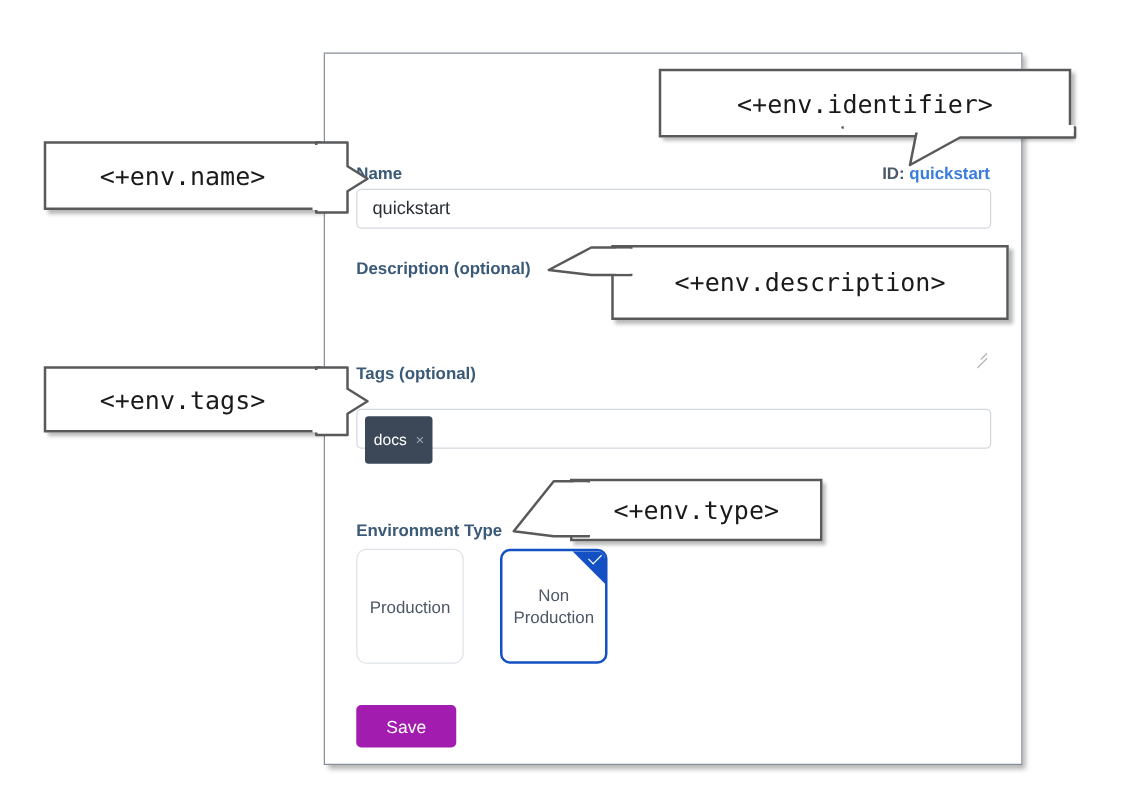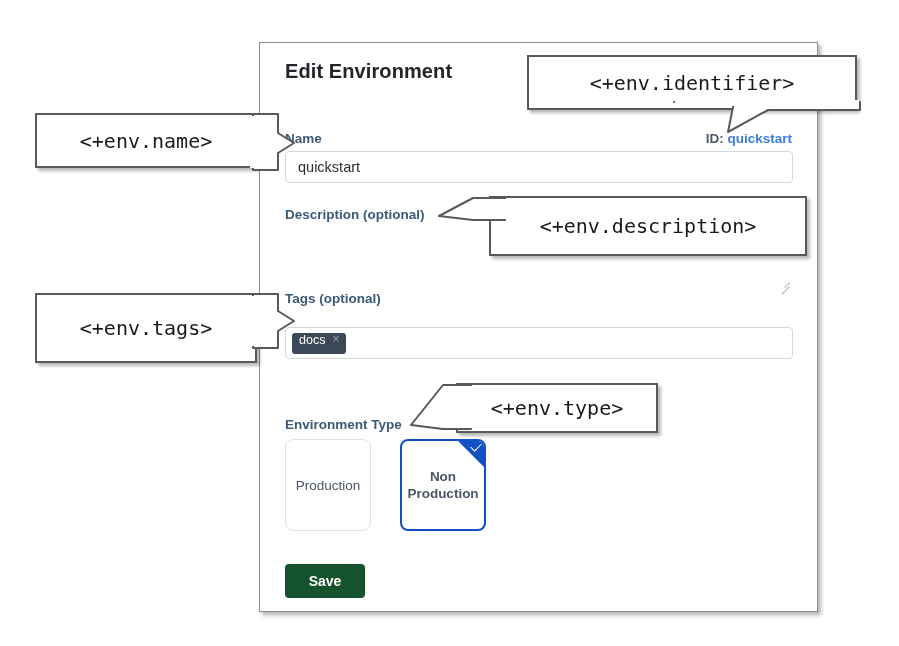--- a/index.html
+++ b/index.html
@@ -98,22 +98,23 @@
     position: absolute;
     left: 25px; top: 284px; width: 508px; height: 32px;
     box-sizing: border-box;
     background: #ffffff;
     border: 1px solid #d3d8dd;
     border-radius: 4px;
   }
   .chip {
     position: absolute;
     left: 6px; top: 5px;
-    height: 21px;
+    height: 38px;
     display: flex;
+    align-items: center;
     gap: 7px;
     background: #3c4858;
     border-radius: 3px;
     padding: 0 7px;
     font-size: 12.5px;
     color: #ffffff;
   }
   .chip-x { color: #9aa4b0; font-size: 12px; line-height: 1; }
 
   #type-label { left: 25px; top: 374px; }
@@ -133,21 +134,21 @@
     background: #ffffff;
     overflow: hidden;
   }
   #card-production {
     left: 25px; top: 396px;
     border: 1px solid #dfe3e8;
   }
   #card-nonproduction {
     left: 140px; top: 396px;
     border: 2px solid #1350c4;
-    font-weight: bold;
+    font-weight: normal;
     justify-content: flex-end;
   }
   #card-check {
     position: absolute;
     right: 0; top: 0;
     width: 0; height: 0;
     border-top: 26px solid #1350c4;
     border-left: 26px solid transparent;
   }
   #card-check-mark {
@@ -156,27 +157,27 @@
     width: 9px; height: 5px;
     border-left: 1.6px solid #ffffff;
     border-bottom: 1.6px solid #ffffff;
     transform: rotate(-45deg);
   }
 
   #save-button {
     position: absolute;
     left: 25px; top: 521px;
     width: 80px; height: 34px;
-    background: #14532d;
+    background: #a21caf;
     border: none;
     border-radius: 4px;
     color: #ffffff;
     font-family: "Liberation Sans", sans-serif;
     font-size: 14px;
-    font-weight: bold;
+    font-weight: normal;
     cursor: pointer;
   }
 
   
   .callout {
     position: absolute;
     box-sizing: border-box;
     background: #ffffff;
     border: 2px solid #58595b;
     display: flex;
@@ -186,31 +187,30 @@
     font-size: 20px;
     color: #1a1a1a;
     white-space: nowrap;
     box-shadow: 3px 3px 3px rgba(0,0,0,0.28);
     z-index: 5;
   }
   .tail { position: absolute; z-index: 6; }
   .tail svg { display: block; overflow: visible; }
 
   #co-name       { left: 35px;  top: 113px; width: 222px; height: 55px; }
-  #co-tags       { left: 35px;  top: 293px; width: 222px; height: 70px; }
+  #co-tags       { left: 35px;  top: 293px; width: 222px; height: 53px; }
   #co-identifier { left: 527px; top: 55px;  width: 330px; height: 55px; }
   #co-description{ left: 489px; top: 196px; width: 318px; height: 60px; }
   #co-type       { left: 456px; top: 383px; width: 202px; height: 50px; }
 </style>
 </head>
 <body>
 
 <div id="panel">
 
-  <div id="panel-title">Edit Environment</div>
 
   <div class="field-label" id="name-label">Name</div>
 
   <div id="id-wrap">
     <span id="id-prefix">ID:</span>
     <span id="id-value">quickstart</span>
   </div>
 
   <input class="text-input" id="name-input" type="text" value="quickstart" style="">
 

